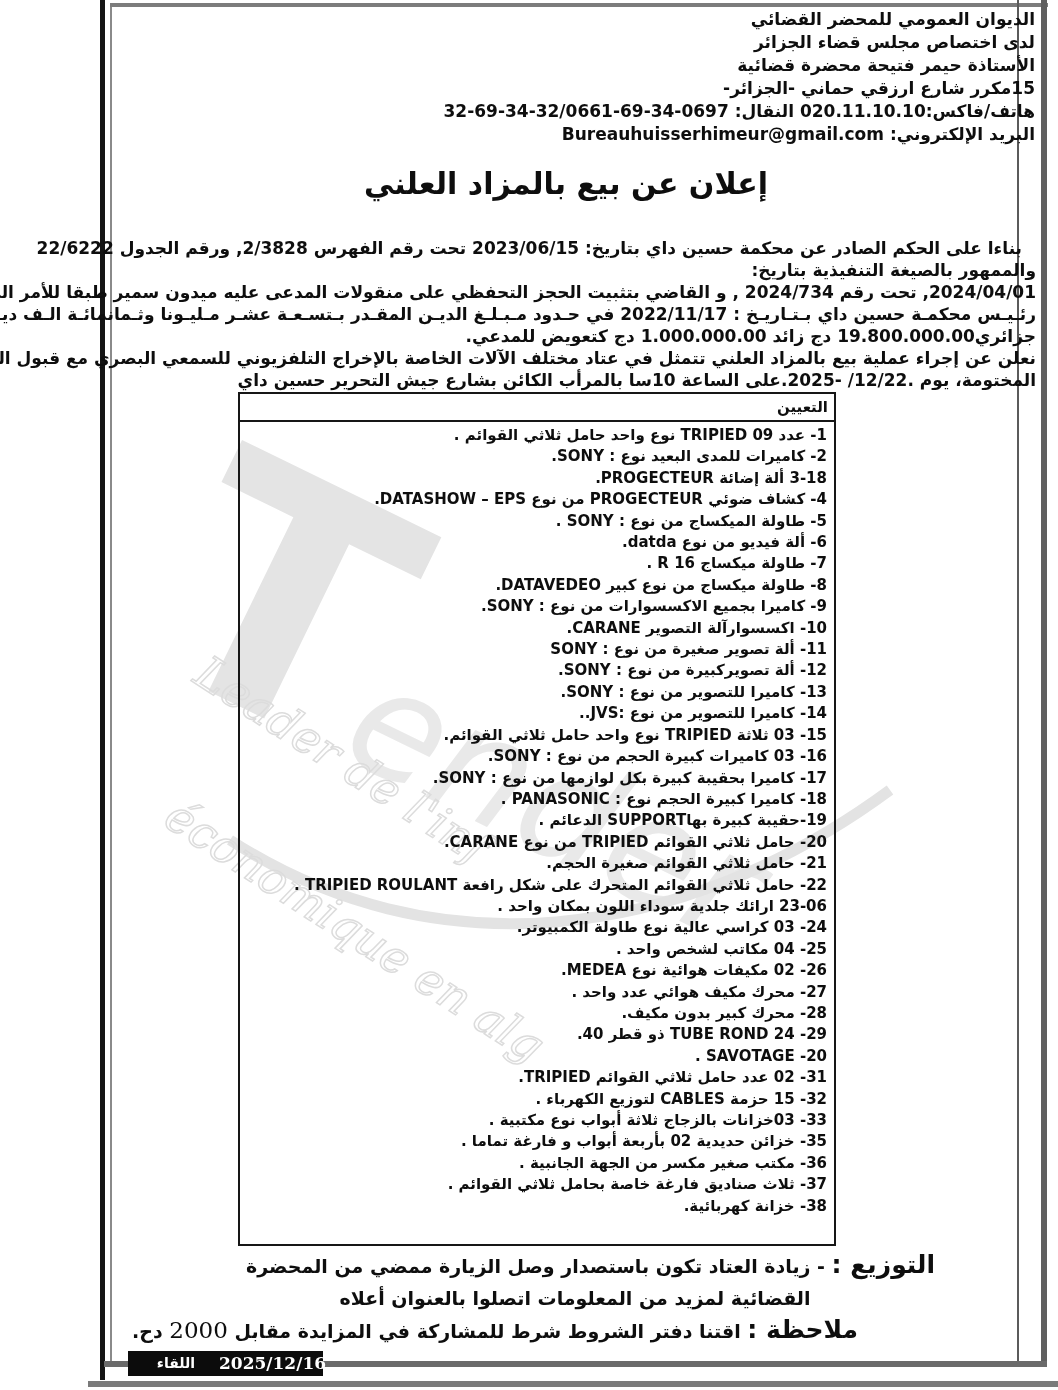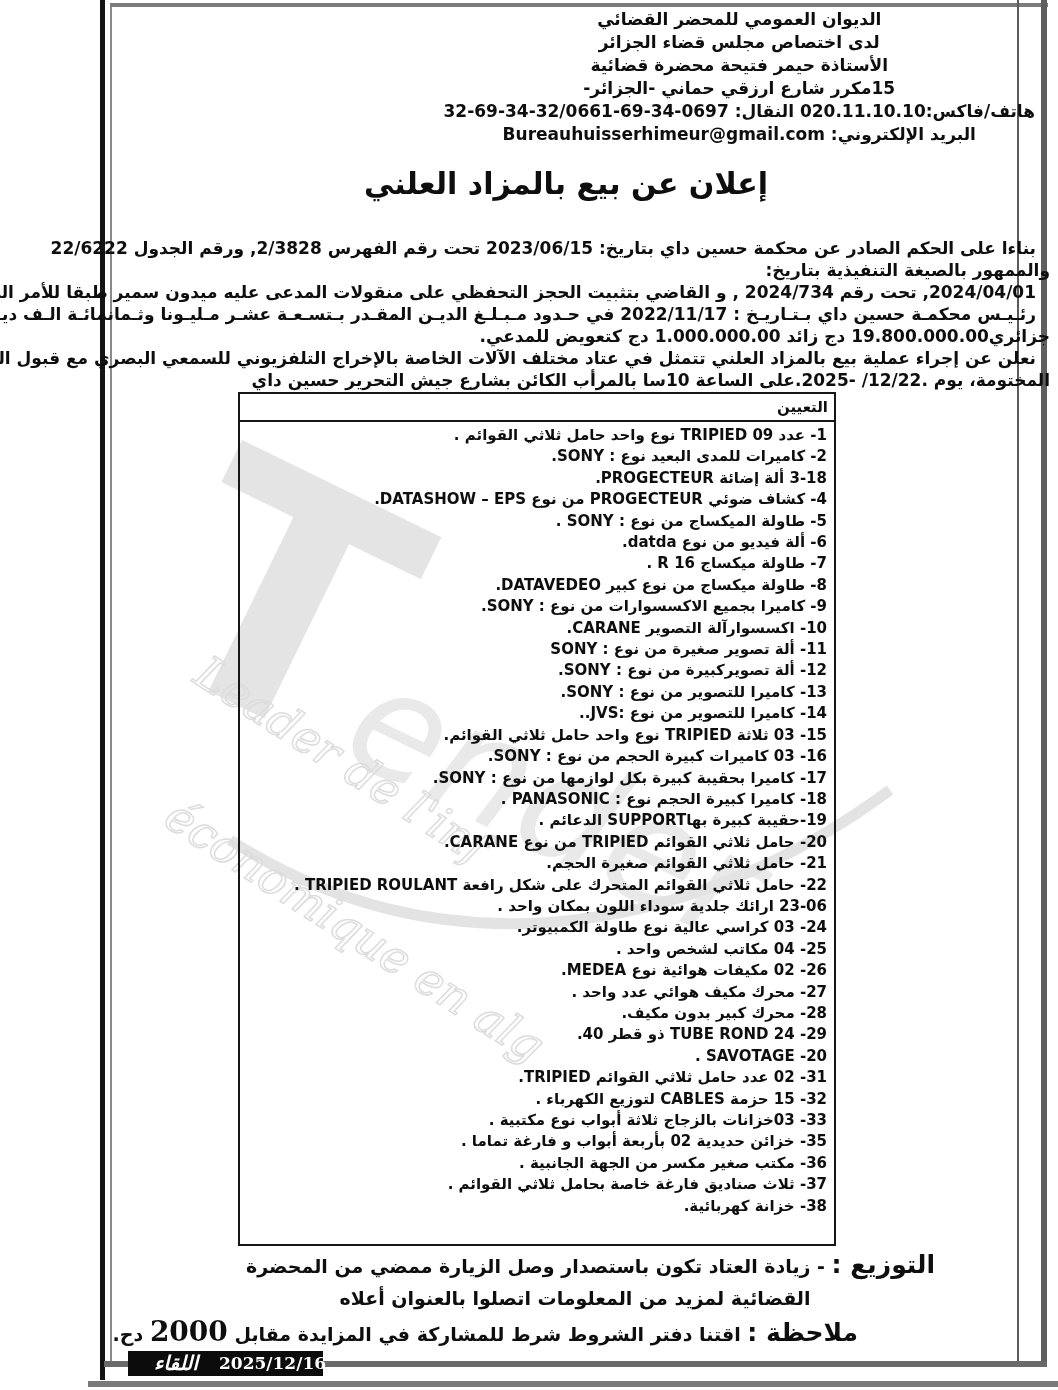--- a/index.html
+++ b/index.html
@@ -9,32 +9,32 @@
   .vline,.hline{position:absolute;}
   .left-black{left:100px;top:0;width:5px;height:1380px;background:#141414;}
   .left-thin{left:110px;top:6px;width:2px;height:1356px;background:#8a8a8a;}
   .top-rule{left:110px;top:3px;width:938px;height:4px;background:#7c7c7c;}
   .right-thin{left:1017px;top:0;width:2px;height:1362px;background:#5b5b5b;}
   .right-thick{left:1041px;top:0;width:6px;height:1366px;background:#5f5f5f;}
   .bottom-rule-1{left:104px;top:1361px;width:943px;height:6px;background:#6a6a6a;z-index:3;}
   .bottom-rule-2{left:88px;top:1381px;width:970px;height:6px;background:#7a7a7a;z-index:3;}
 
   
-  .hdr{position:absolute;top:8px;right:23px;text-align:center;direction:rtl;
+  .hdr{position:absolute;top:8px;right:23px;text-align:right;direction:rtl;
        font-weight:bold;font-size:17px;line-height:23px;z-index:2;}
   .hdr div{white-space:nowrap;}
 
   
   .title{position:absolute;top:166px;left:115px;width:902px;text-align:center;direction:rtl;
          font-weight:bold;font-size:30px;z-index:2;}
 
   
   .iline{position:absolute;direction:rtl;font-weight:bold;font-size:17px;line-height:22px;
          z-index:2;}
-  .iline.r{right:8px;text-align:center;white-space:nowrap;}
+  .iline.r{right:22px;text-align:center;white-space:nowrap;}
   .iline.j{left:118px;right:22px;text-align:justify;text-align-last:justify;white-space:nowrap;}
   .il0{top:237px;padding-right:14px;}
   .il1{top:259px;}
   .il2{top:281px;}
   .il3{top:303px;}
   .il4{top:325px;}
   .il5{top:347px;}
   .il6{top:369px;}
 
   
@@ -45,26 +45,26 @@
   .tbl-items{padding:3px 7px 0 2px;overflow:hidden;}
   .titem{font-size:15px;font-weight:bold;line-height:21.4px;text-align:right;direction:rtl;
          white-space:nowrap;}
 
   
   .ftr{position:absolute;direction:rtl;font-weight:bold;font-size:19px;z-index:2;white-space:nowrap;}
   .f1{top:1250px;right:123px;}
   .f2{top:1287px;left:115px;width:920px;text-align:center;}
   .f3{top:1315px;right:200px;}
   .big-label{font-size:25px;font-weight:bold;}
-  .serif-num{font-family:"DejaVu Serif",serif;font-weight:bold;font-size:28px;}
+  .serif-num{font-family:"DejaVu Serif",serif;font-weight:normal;font-size:23px;}
 
   
   .badge{position:absolute;top:1351px;height:25px;line-height:25px;background:#0c0c0c;color:#ffffff;
          text-align:center;font-weight:bold;z-index:4;}
-  .badge-name{left:128px;width:96px;font-size:20px;direction:rtl;font-style:italic;}
+  .badge-name{left:128px;width:96px;font-size:14px;direction:rtl;}
   .badge-date{left:219px;width:104px;font-size:17px;font-family:"DejaVu Serif",serif;}
 
   
   .wm{position:absolute;z-index:1;pointer-events:none;}
   .wm-logo{left:250px;top:420px;transform:rotate(26deg);transform-origin:left top;
            color:#e4e4e4;white-space:nowrap;}
   .wm-logo .wm-T{font-size:330px;font-weight:bold;line-height:0.9;}
   .wm-logo .wm-ender{font-size:150px;font-style:italic;margin-right:-30px;color:#e9e9e9;}
   .wm-text{font-family:"DejaVu Serif",serif;font-style:italic;color:transparent;
            -webkit-text-stroke:1.5px #dcdcdc;white-space:nowrap;

